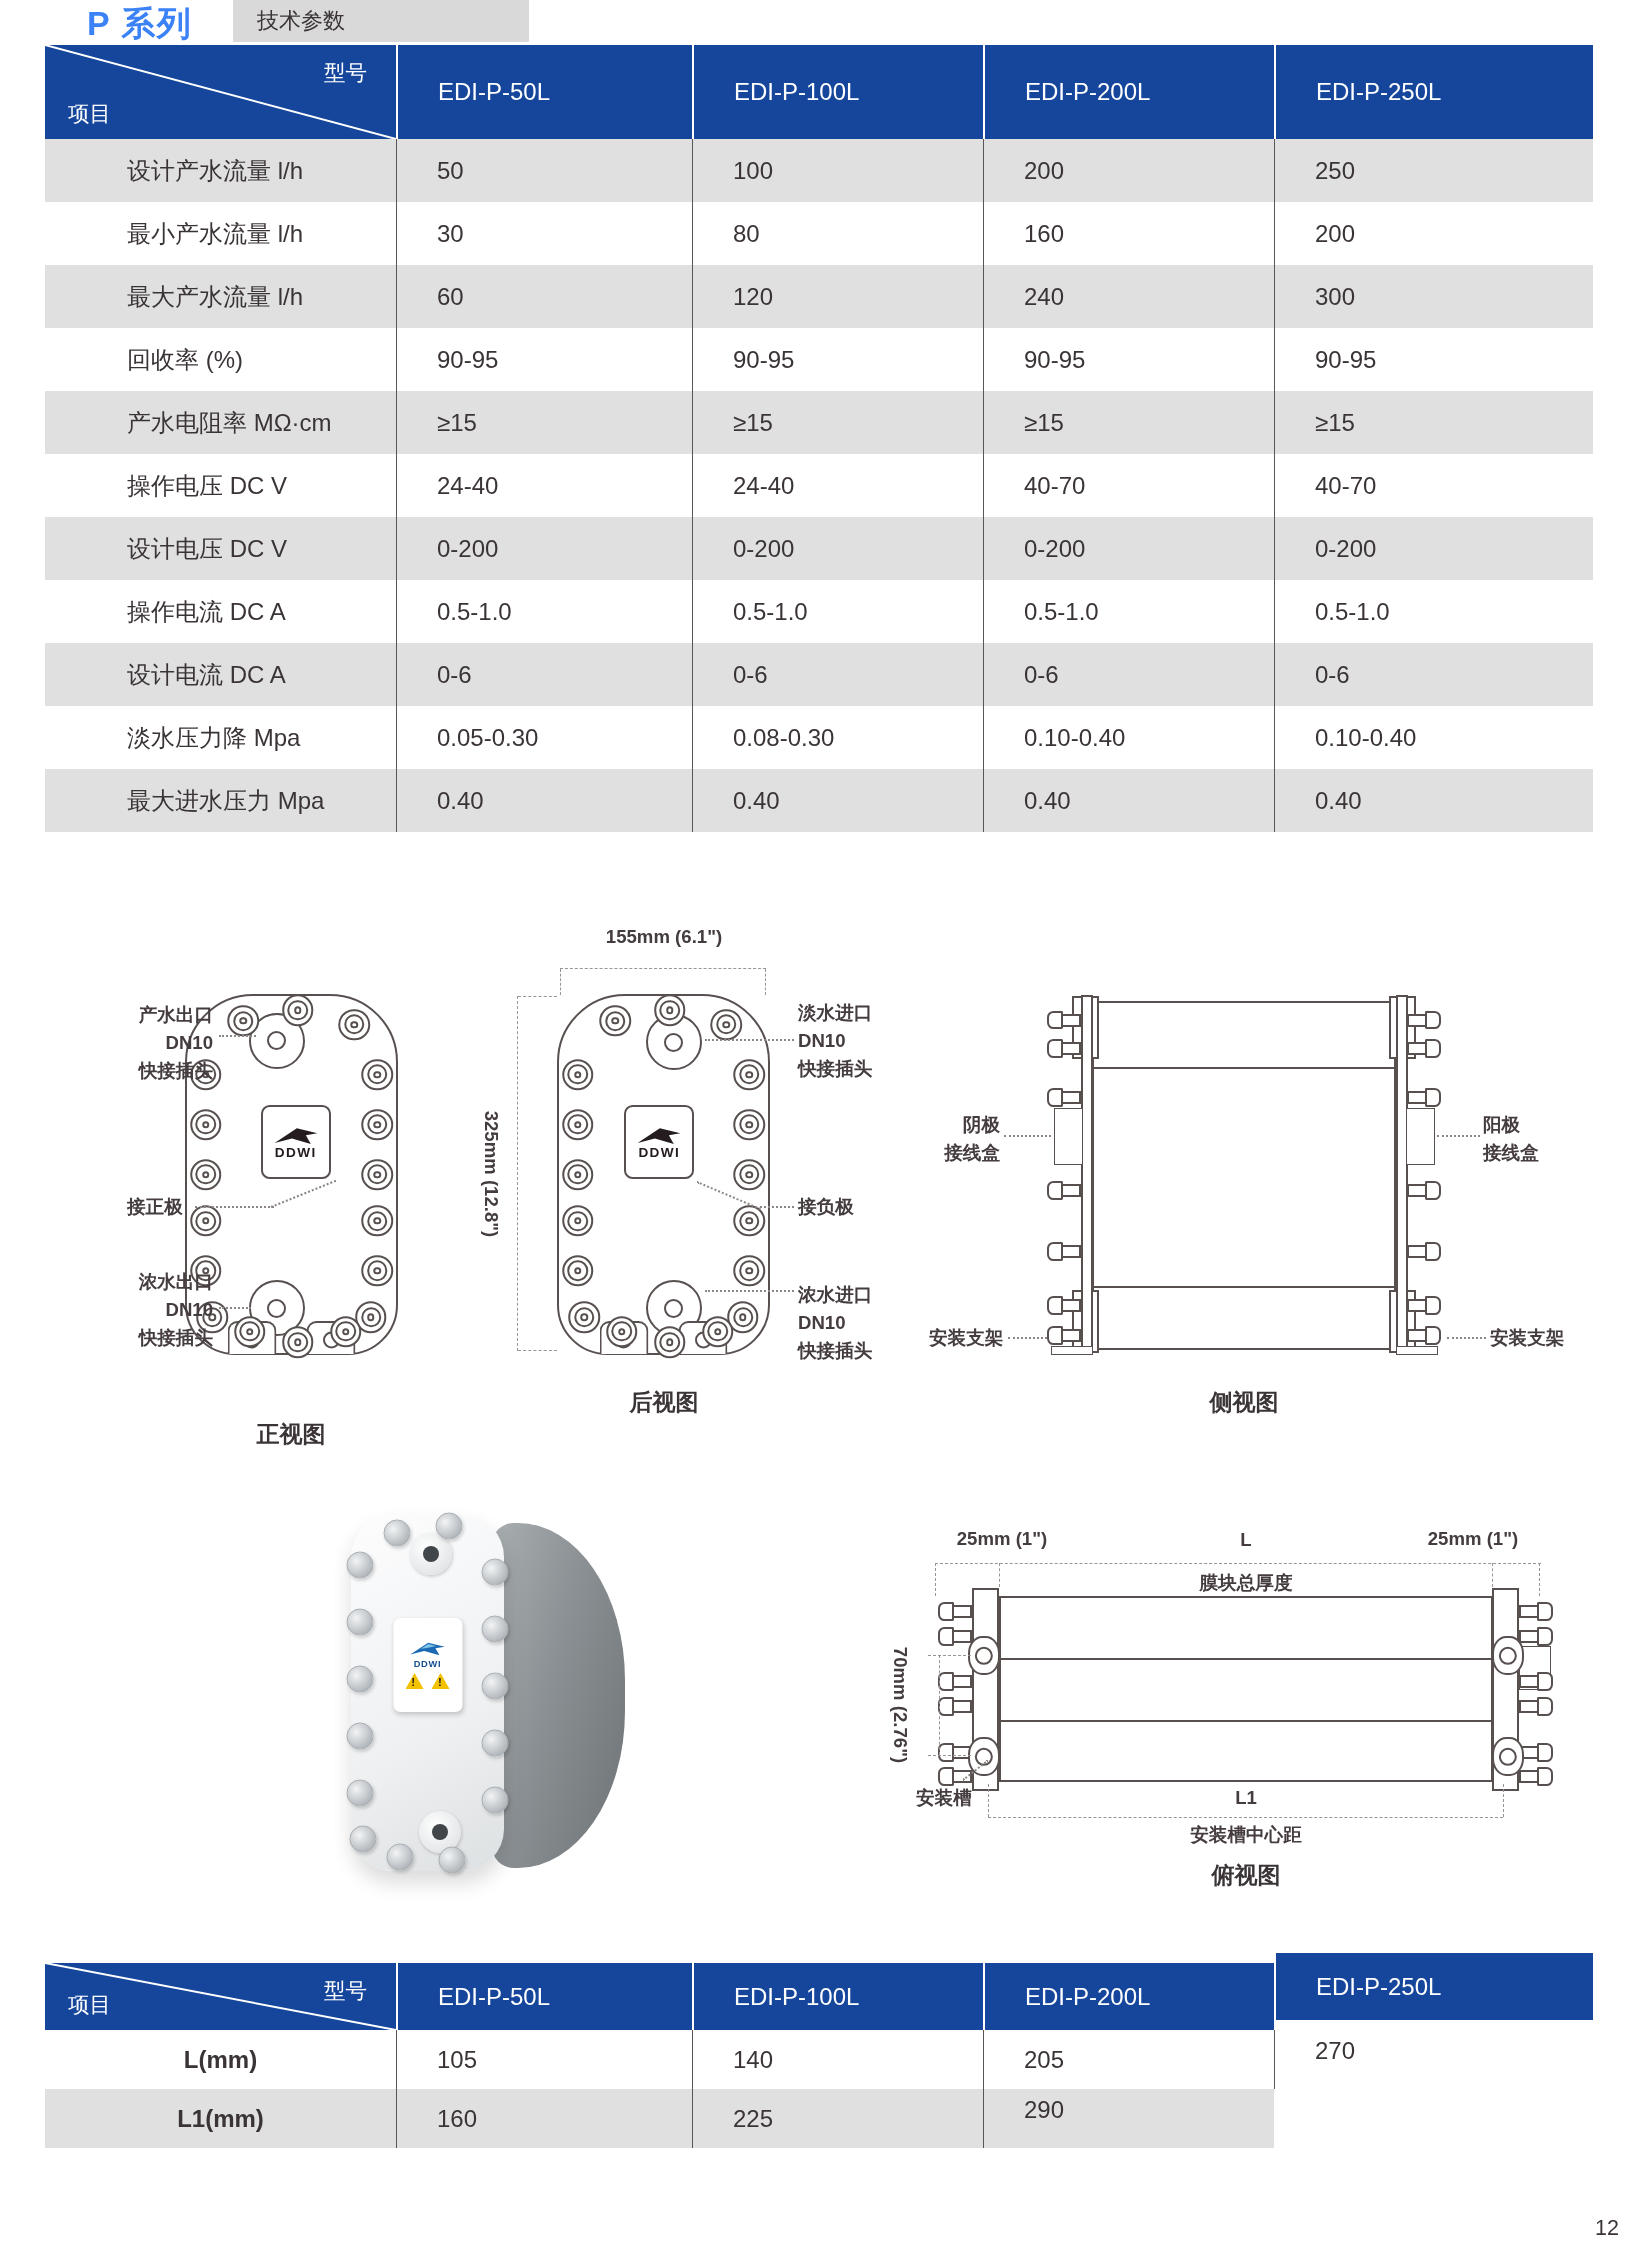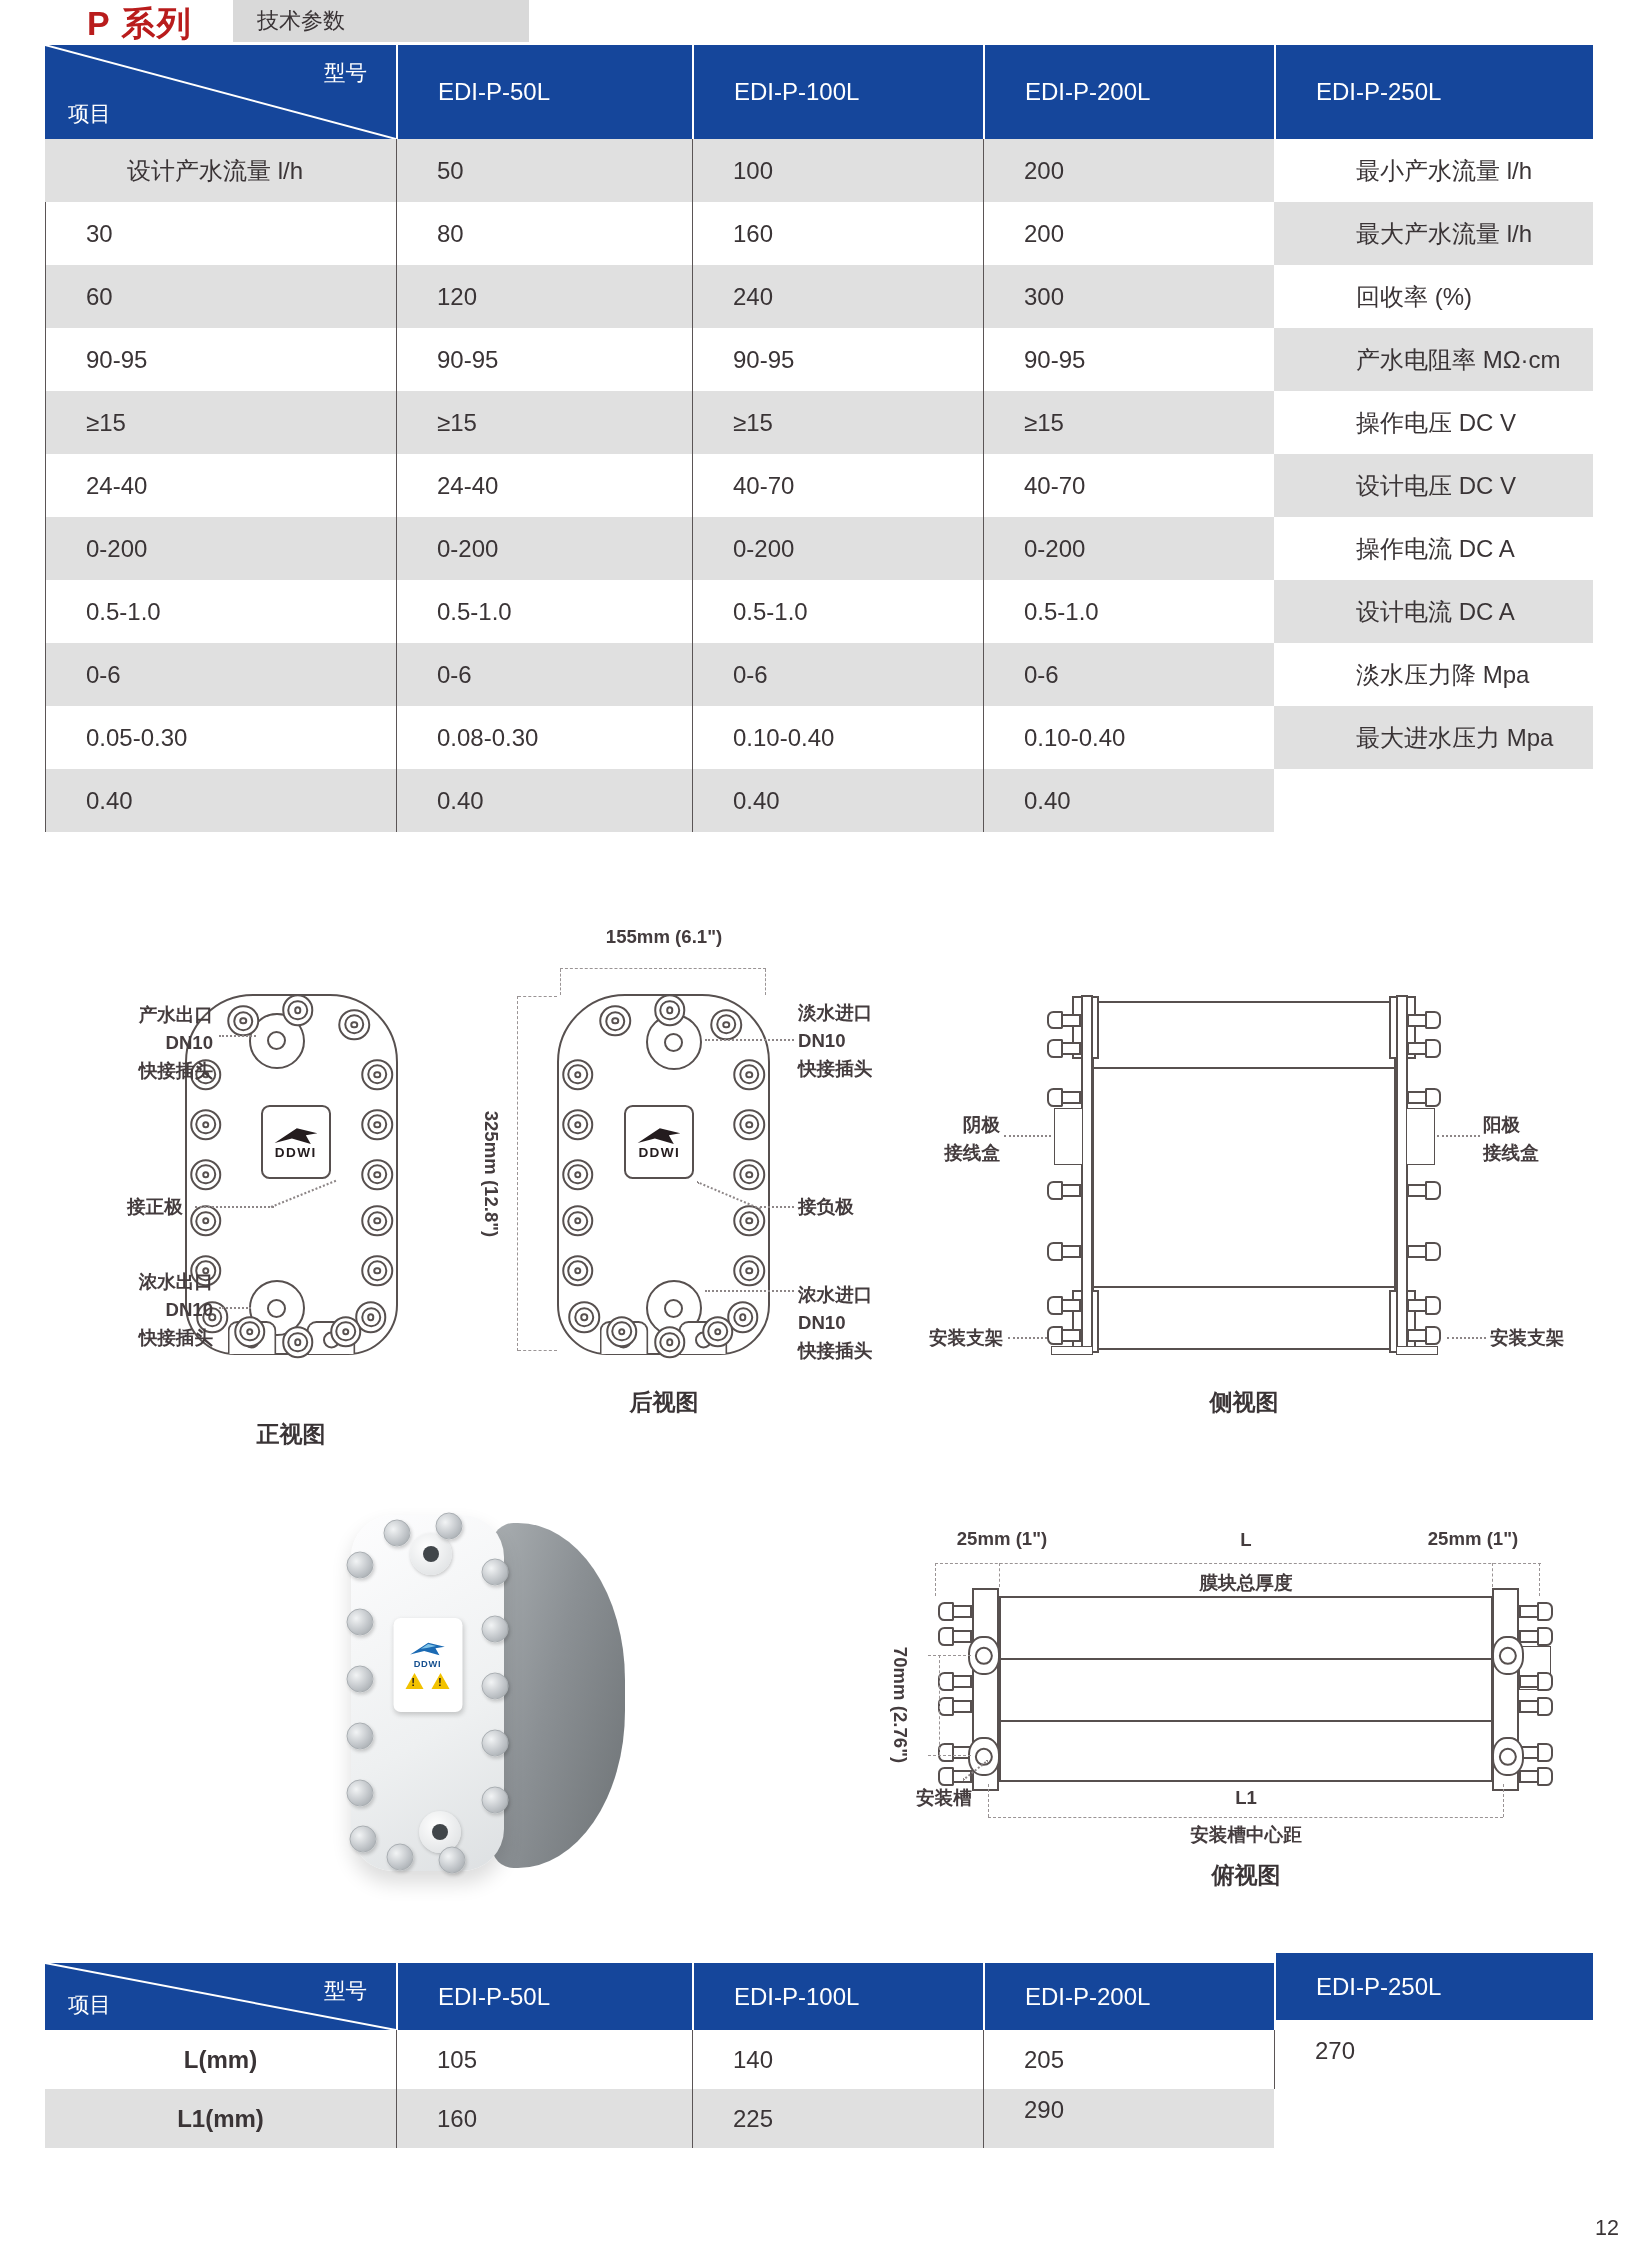--- a/index.html
+++ b/index.html
@@ -5,21 +5,21 @@
   * { box-sizing: border-box; margin: 0; padding: 0; }
   html, body { background: #fff; }
   body {
     width: 1637px; height: 2261px; position: relative; overflow: hidden;
     font-family: "Liberation Sans", "DejaVu Sans", sans-serif; color: #3a3436;
   }
   .abs { position: absolute; }
 
   
   .series-title { position: absolute; left: 87px; top: 1.4px; font-size: 34px; font-weight: bold;
-    color: #b91c1c; letter-spacing: 1.4px; }
+    color: #3b82f6; letter-spacing: 1.4px; }
   .badge { position: absolute; left: 233px; top: 0; width: 296px; height: 42px;
     background: #d9d9d9; display: flex; align-items: center; padding-left: 24px;
     font-size: 22px; color: #3a3436; }
 
   
   .table { position: absolute; left: 45px; width: 1548px; display: grid;
     grid-template-columns: 351px 296px 291px 291px 319px; }
   .th { background: #15469b; color: #fff; font-size: 24px; display: flex; align-items: center;
     padding-left: 40px; border-left: 2.9px solid #fff; }
   .corner { background: #15469b; position: relative; }
@@ -130,20 +130,21 @@
   </div>
   <div class="th">EDI-P-50L</div>
   <div class="th">EDI-P-100L</div>
   <div class="th">EDI-P-200L</div>
   <div class="th">EDI-P-250L</div>
 
   <div class="tl g">设计产水流量 l/h</div>
   <div class="td g">50</div>
   <div class="td g">100</div>
   <div class="td g">200</div>
+  <div class="td g">250</div>
 
   <div class="tl">最小产水流量 l/h</div>
   <div class="td">30</div>
   <div class="td">80</div>
   <div class="td">160</div>
   <div class="td">200</div>
 
   <div class="tl g">最大产水流量 l/h</div>
   <div class="td g">60</div>
   <div class="td g">120</div>

